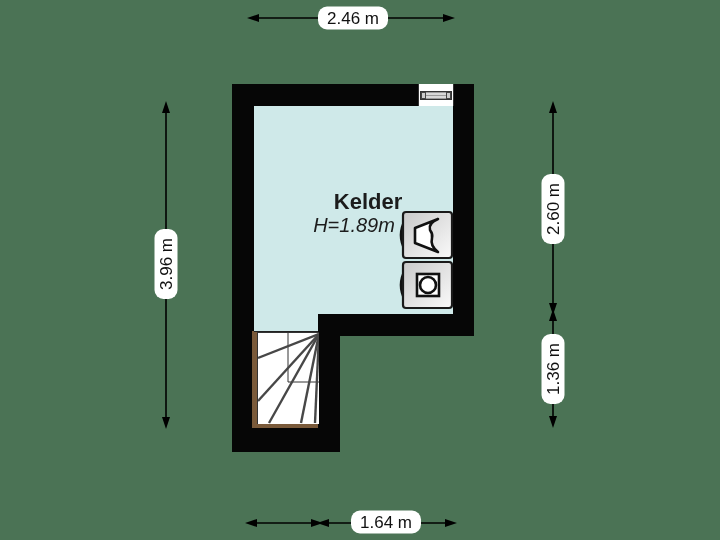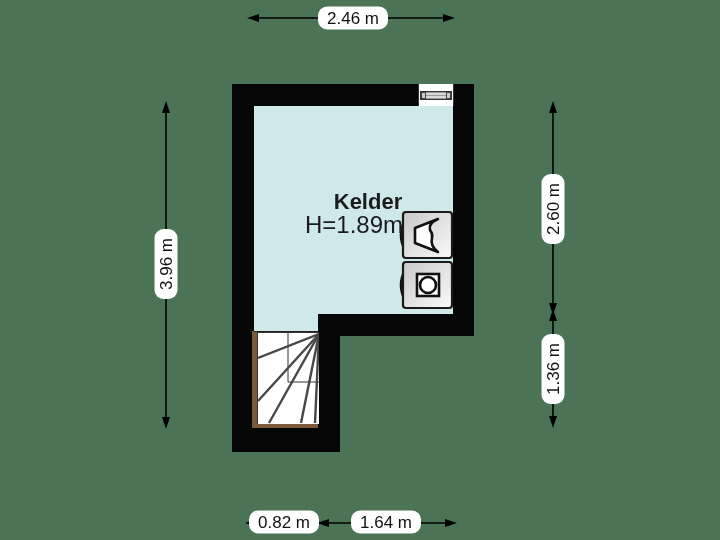--- a/index.html
+++ b/index.html
@@ -40,21 +40,21 @@
     white-space:nowrap;transform:translate(-50%,-50%);
   }
   .dim-label.vert{transform:translate(-50%,-50%) rotate(-90deg);}
 
   
   #room-label{
     position:absolute;left:354px;top:190px;transform:translateX(-50%);
     text-align:center;color:#1c1c1c;
   }
   #room-name{font-size:22px;font-weight:bold;line-height:24px;margin-left:28px;}
-  #room-height{font-size:24px;line-height:22px;}
+  #room-height{font-size:20px;line-height:22px;font-style:italic;}
 
   svg{position:absolute;display:block;}
   .arrow-line{stroke:#000;stroke-width:1.6;}
   .arrow-head{fill:#000;stroke:none;}
 </style>
 </head>
 <body>
 
 <div id="canvas">
 
@@ -145,21 +145,20 @@
   <svg style="left:316px;top:516px;" width="142" height="14" viewBox="0 0 142 14">
     <line class="arrow-line" x1="5" y1="7" x2="137" y2="7"></line>
     <polygon class="arrow-head" points="1,7 13,3 13,11"></polygon>
     <polygon class="arrow-head" points="141,7 129,3 129,11"></polygon>
   </svg>
 
   <div class="dim-label" style="left:353px;top:18px;">2.46 m</div>
   <div class="dim-label vert" style="left:166px;top:264px;">3.96 m</div>
   <div class="dim-label vert" style="left:553px;top:209px;">2.60 m</div>
   <div class="dim-label vert" style="left:553px;top:369px;">1.36 m</div>
-  <div class="dim-label" style="left:284px;top:522px;">0.82 m</div>
   <div class="dim-label" style="left:386px;top:522px;border-radius:9px;">1.64 m</div>
 
   <div id="room-label">
     <div id="room-name">Kelder</div>
     <div id="room-height">H=1.89m</div>
   </div>
 
 </div>
 
 </body></html>

